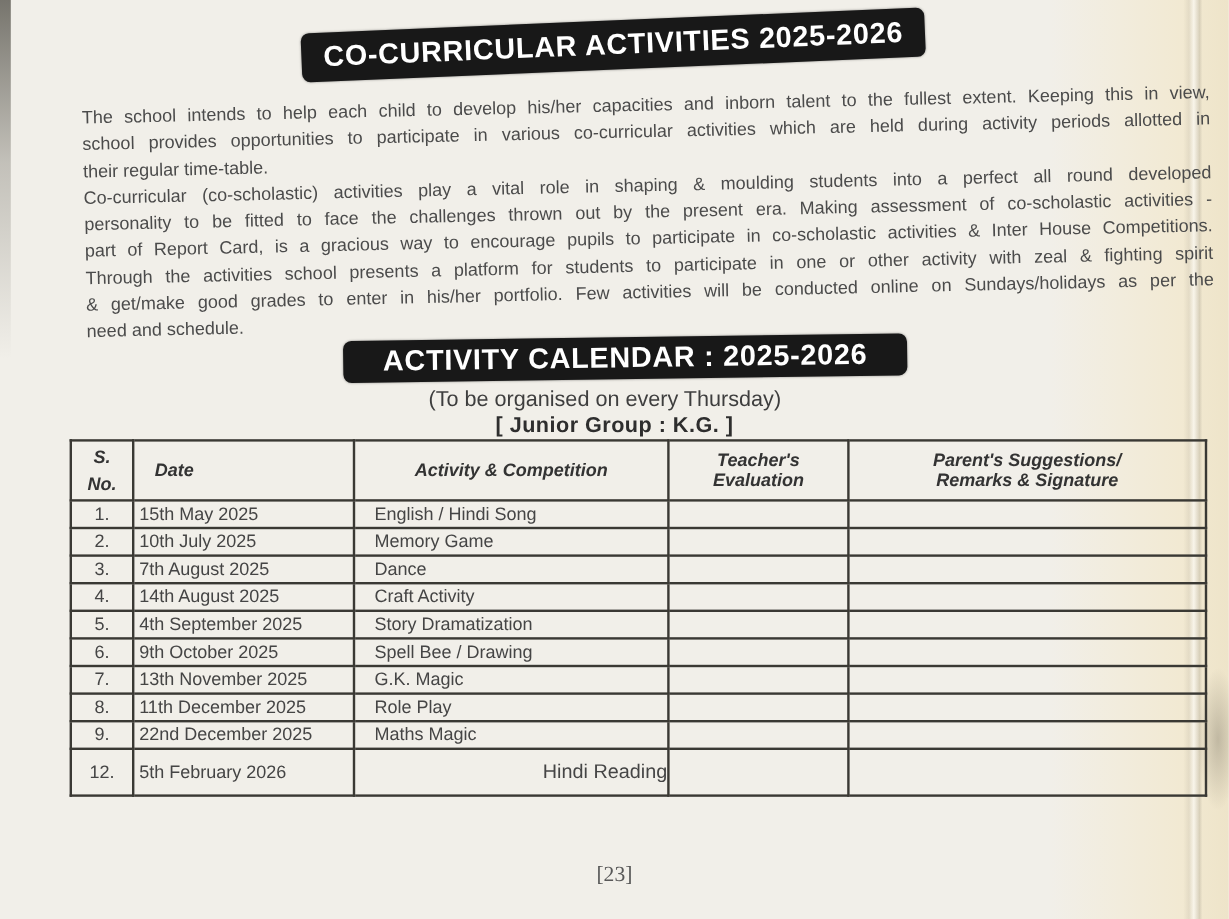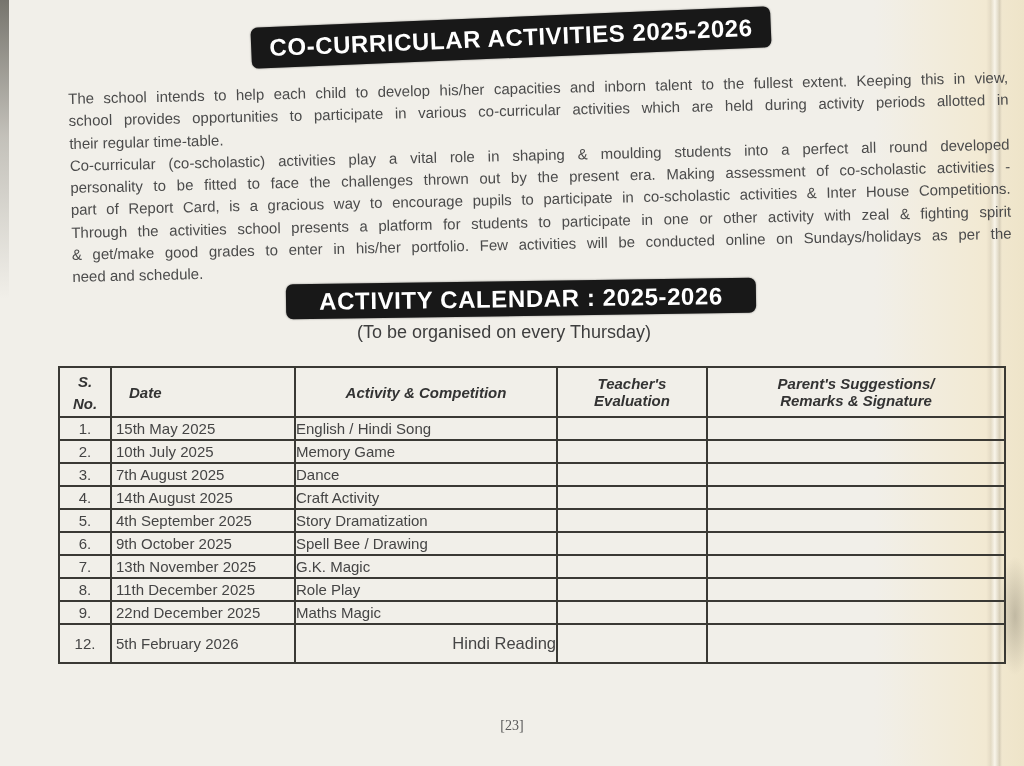--- a/index.html
+++ b/index.html
@@ -42,25 +42,25 @@
   .activity-table th,.activity-table td{border:2px solid var(--table-border,#3a3934);
     padding:0;overflow:hidden;white-space:nowrap;}
   .activity-table thead tr{height:50px;}
   .activity-table tbody tr{height:23px;}
   .activity-table tbody tr:last-child{height:39px;}
   .activity-table th{font-style:italic;font-weight:bold;color:#333;vertical-align:middle;}
   th.c-sno .stack{display:flex;flex-direction:column;gap:5px;align-items:center;}
   th.c-date{text-align:left;padding-left:17px;}
   td.c-sno{text-align:center;}
   td.c-date{padding-left:4px;}
-  td.c-activity{}
+  td.c-activity{padding-left:16px;}
   .activity-table tbody tr:last-child td.c-activity{font-size:16.5px;text-align:right;}
   
   .page-number{position:absolute;left:0;top:718px;width:1024px;text-align:center;
-    font-family:"Liberation Serif","DejaVu Serif",serif;font-size:14px;color:#585858;}
+    font-family:"Liberation Serif","DejaVu Serif",serif;font-size:18px;color:#585858;}
 </style>
 </head>
 <body>
 
 <div class="canvas">
 
   <div class="edge-left"></div>
   <div class="edge-right"></div>
   <div class="fold-line"></div>
   <div class="curl-shadow"></div>
@@ -79,20 +79,21 @@
     <div class="line fill">Through the activities school presents a platform for students to participate in one or other activity with zeal &amp; fighting spirit</div>
     <div class="line fill">&amp; get/make good grades to enter in his/her portfolio. Few activities will be conducted online on Sundays/holidays as per the</div>
     <div class="line">need and schedule.</div>
   </div>
 
   <div class="banner banner2">
     <span>ACTIVITY CALENDAR : 2025-2026</span>
   </div>
 
   <div class="subtitle">(To be organised on every Thursday)</div>
+  <div class="group-label">[ Junior Group : K.G. ]</div>
 
   <table class="activity-table">
     <colgroup>
       <col style="width:52px">
         <col style="width:184px">
         <col style="width:262px">
         <col style="width:150px">
         <col style="width:298px">
     </colgroup>
     <thead>

